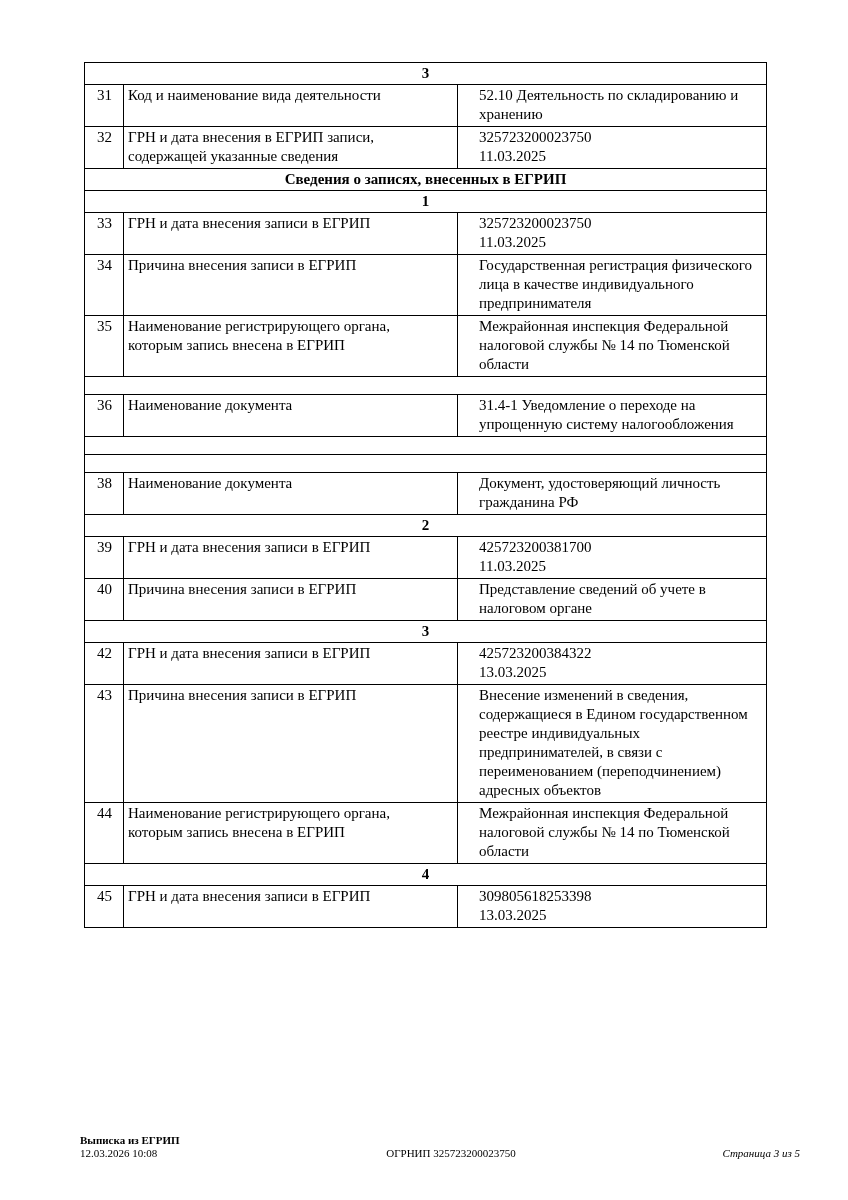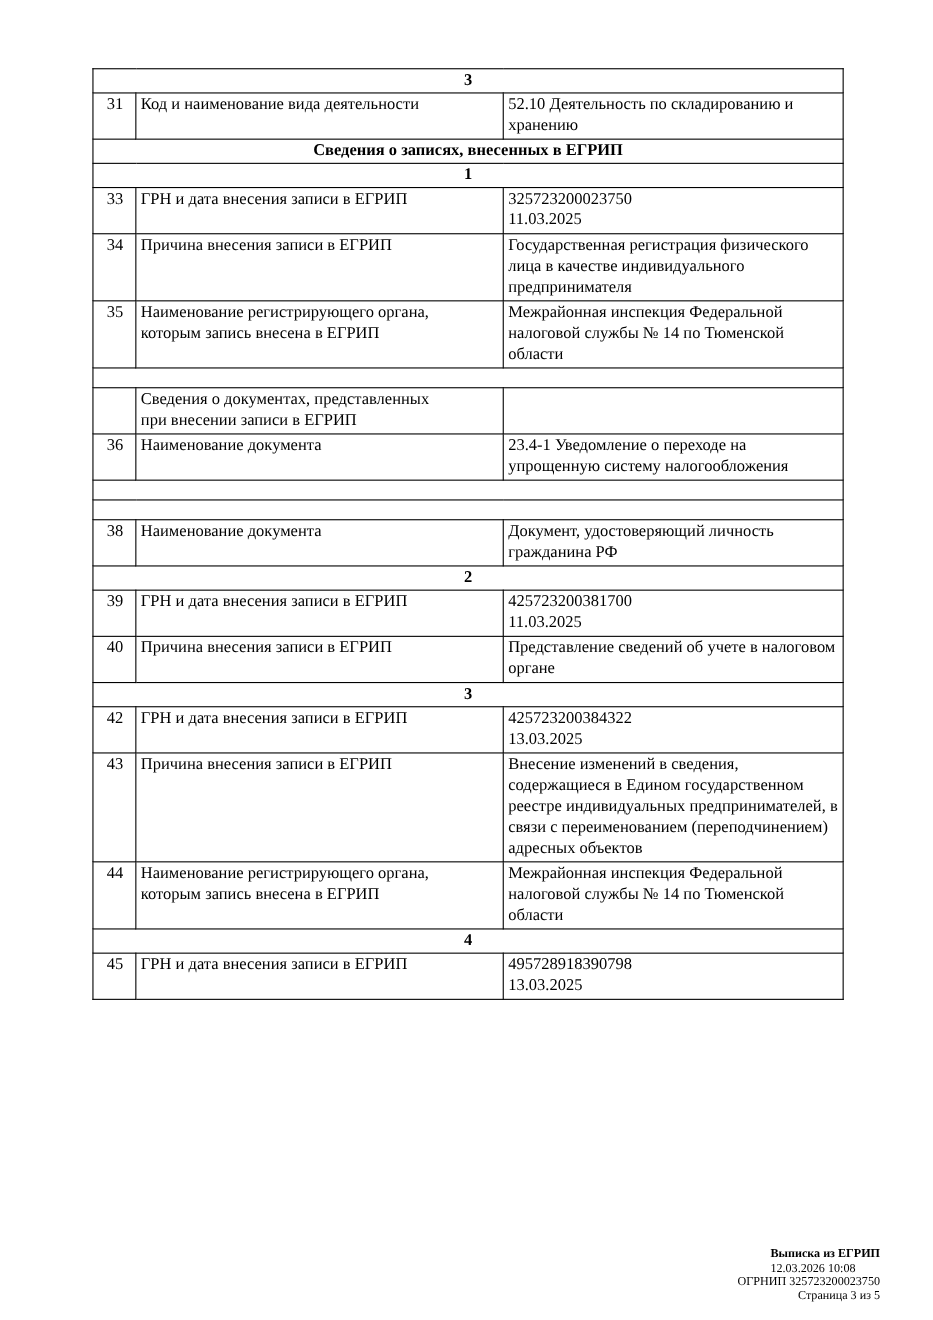--- a/index.html
+++ b/index.html
@@ -48,36 +48,36 @@
   table.egrip td.num {
     text-align: center;
     padding-left: 1px;
     padding-right: 0;
   }
   table.egrip td.label {
     padding-right: 56px; 
   }
   table.egrip td.value div {
     min-height: 19px;
+    margin-left: 17px;
   }
   .footer {
     position: absolute;
     left: 80px;
     right: 48px;
     top: 1134px;
     display: flex;
     justify-content: space-between;
     align-items: flex-end;
     font-size: 11px;
     line-height: 12.5px;
-    flex-direction: column;
   }
   .footer .left .title { font-weight: bold; }
   .footer .center { text-align: right; }
-  .footer .right { text-align: right; }
+  .footer .right { text-align: right; font-style: italic; }
 </style>
 </head>
 <body>
 
 <div class="page">
 
   <table class="egrip">
     <colgroup>
       <col class="c-num">
       <col class="c-label">
@@ -87,61 +87,64 @@
         <tr class="section">
           <td colspan="3">3</td>
         </tr>
         <tr class="item">
           <td class="num">31</td>
           <td class="label">Код и наименование вида деятельности</td>
           <td class="value">
             <div>52.10 Деятельность по складированию и хранению</div>
           </td>
         </tr>
-        <tr class="section">
-          <td colspan="3">Сведения о записях, внесенных в ЕГРИП</td>
-        </tr>
-        <tr class="section">
-          <td colspan="3">1</td>
-        </tr>
-        <tr class="item">
-          <td class="num">33</td>
-          <td class="label">ГРН и дата внесения записи в ЕГРИП</td>
+        <tr class="item">
+          <td class="num">32</td>
+          <td class="label">ГРН и дата внесения в ЕГРИП записи, содержащей указанные сведения</td>
           <td class="value">
             <div>325723200023750</div>
             <div>11.03.2025</div>
           </td>
         </tr>
+        <tr class="section">
+          <td colspan="3">Сведения о записях, внесенных в ЕГРИП</td>
+        </tr>
+        <tr class="section">
+          <td colspan="3">1</td>
+        </tr>
+        <tr class="item">
+          <td class="num">33</td>
+          <td class="label">ГРН и дата внесения записи в ЕГРИП</td>
+          <td class="value">
+            <div>325723200023750</div>
+            <div>11.03.2025</div>
+          </td>
+        </tr>
         <tr class="item">
           <td class="num">34</td>
           <td class="label">Причина внесения записи в ЕГРИП</td>
           <td class="value">
             <div>Государственная регистрация физического лица в качестве индивидуального предпринимателя</div>
           </td>
         </tr>
         <tr class="item">
           <td class="num">35</td>
           <td class="label">Наименование регистрирующего органа, которым запись внесена в ЕГРИП</td>
           <td class="value">
             <div>Межрайонная инспекция Федеральной налоговой службы № 14 по Тюменской области</div>
           </td>
         </tr>
         <tr class="spacer">
           <td colspan="3"></td>
         </tr>
         <tr class="item">
-          <td class="num"></td>
-          <td class="label">Сведения о документах, представленных при внесении записи в ЕГРИП</td>
-          <td class="value"></td>
-        </tr>
-        <tr class="item">
           <td class="num">36</td>
           <td class="label">Наименование документа</td>
           <td class="value">
-            <div>23.4-1 Уведомление о переходе на упрощенную систему налогообложения</div>
+            <div>31.4-1 Уведомление о переходе на упрощенную систему налогообложения</div>
           </td>
         </tr>
         <tr class="spacer">
           <td colspan="3"></td>
         </tr>
         <tr class="spacer">
           <td colspan="3"></td>
         </tr>
         <tr class="item">
           <td class="num">38</td>
@@ -193,21 +196,21 @@
             <div>Межрайонная инспекция Федеральной налоговой службы № 14 по Тюменской области</div>
           </td>
         </tr>
         <tr class="section">
           <td colspan="3">4</td>
         </tr>
         <tr class="item">
           <td class="num">45</td>
           <td class="label">ГРН и дата внесения записи в ЕГРИП</td>
           <td class="value">
-            <div>495728918390798</div>
+            <div>309805618253398</div>
             <div>13.03.2025</div>
           </td>
         </tr>
       </tbody>
   </table>
 
   <div class="footer">
     <div class="left">
       <div class="title">Выписка из ЕГРИП</div>
       <div>12.03.2026 10:08</div>

